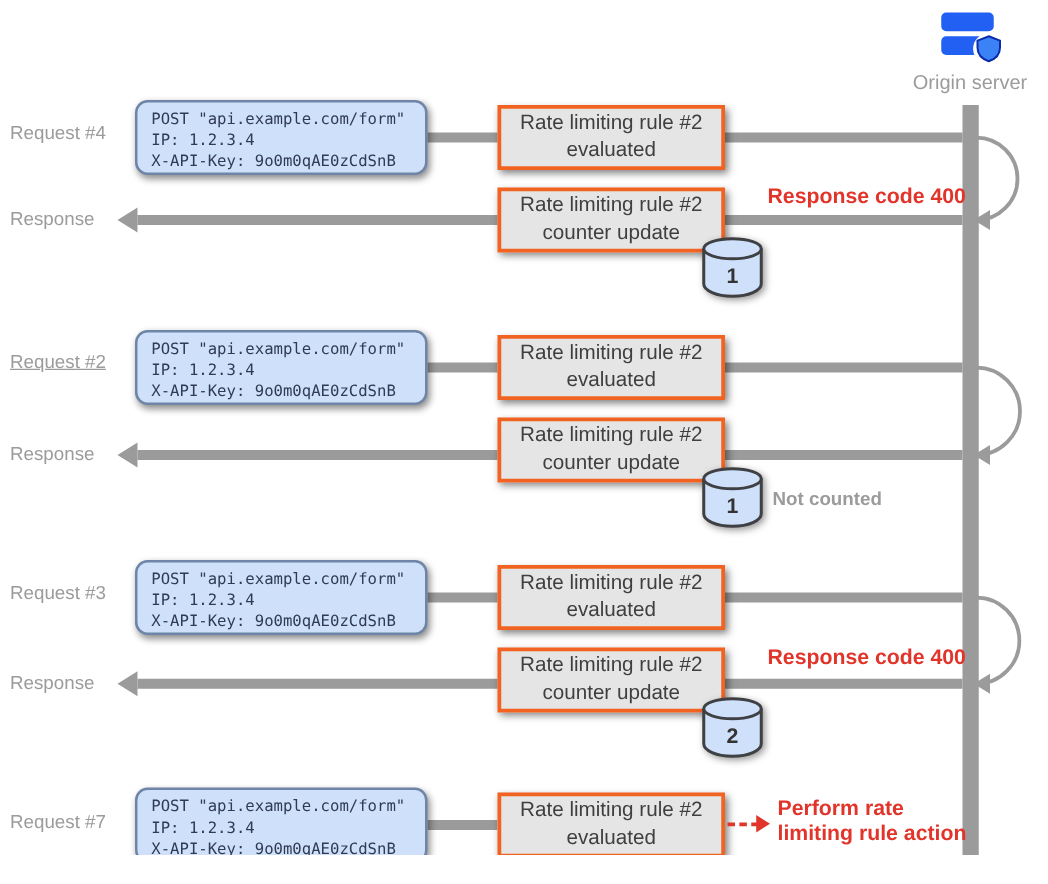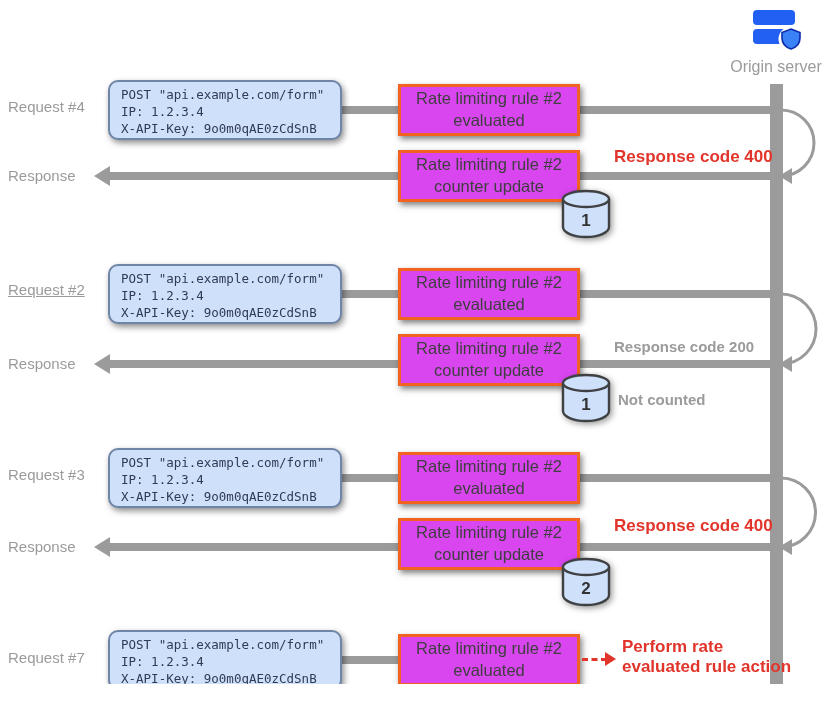--- a/index.html
+++ b/index.html
@@ -17,21 +17,21 @@
 
   
   .payload{position:absolute;left:108px;width:234px;height:60px;box-sizing:border-box;
            background:#cfe0fa;border:2.5px solid #6f85a8;border-radius:10px;
            padding:4px 11px;z-index:2;box-shadow:2px 3px 6px rgba(0,0,0,0.45);
            font-family:"DejaVu Sans Mono",monospace;font-size:12.5px;line-height:17px;
            color:#2f3b52;white-space:pre;}
 
   
   .rulebox{position:absolute;left:398px;width:182px;height:52px;box-sizing:border-box;
-           background:#d946ef;border:3px solid #f26322;z-index:2;
+           background:#e5e5e5;border:3px solid #f26322;z-index:2;
            box-shadow:2px 3px 6px rgba(0,0,0,0.5);display:flex;flex-direction:column;
            align-items:center;justify-content:center;font-size:16.5px;line-height:1.32;
            color:#3f3f3f;text-align:center;}
 
   
   .anno-red{position:absolute;color:#e1352b;font-size:17px;font-weight:bold;white-space:nowrap;z-index:3;}
   .anno-gray{position:absolute;color:#9b9b9b;font-size:15px;font-weight:bold;white-space:nowrap;z-index:3;}
 
   
   .cyl{position:absolute;z-index:4;filter:drop-shadow(2px 2px 3px rgba(0,0,0,0.4));}
@@ -108,21 +108,20 @@
     <span>evaluated</span>
   </div>
 
   <div class="lane-label" style="top:355px;">Response</div>
   <div class="hline" style="left:110px;top:360px;width:660px;"></div>
   <div class="arrow-left" style="left:94px;top:354px;"></div>
   <div class="rulebox" style="top:334px;">
     <span>Rate limiting rule #2</span>
     <span>counter update</span>
   </div>
-  <div class="anno-gray" style="left:614px;top:338px;">Response code 200</div>
   <div class="anno-gray" style="left:618px;top:391px;text-align:center;">Not counted</div>
   <div class="cyl" style="left:560px;top:373px;">
     <svg width="52" height="50" viewBox="0 0 52 50">
       <path d="M3,10 v28 c0,5.5 10.3,10 23,10 s23,-4.5 23,-10 V10" fill="#cfe0fa" stroke="#3f4043" stroke-width="2.4"></path>
       <ellipse cx="26" cy="10" rx="23" ry="8" fill="#cfe0fa" stroke="#3f4043" stroke-width="2.4"></ellipse>
       <text x="26" y="37" text-anchor="middle" font-size="17" font-weight="bold" fill="#333">1</text>
     </svg>
   </div>
   <svg class="arc" style="left:780px;top:286px;" width="44" height="88">
     <path d="M1,8 A35,35 0 0 1 1,78" stroke="#9b9b9b" stroke-width="3" fill="none"></path>
@@ -165,16 +164,16 @@
 <span>IP: 1.2.3.4</span>
 <span>X-API-Key: 9o0m0qAE0zCdSnB</span></div>
   <div class="rulebox" style="top:634px;">
     <span>Rate limiting rule #2</span>
     <span>evaluated</span>
   </div>
   <div class="dash-line" style="top:658px;"></div>
   <div class="dash-head" style="top:652px;"></div>
   <div class="anno-red" style="left:622px;top:637px;line-height:20px;">
     <span>Perform rate</span><br>
-    <span>evaluated rule action</span>
+    <span>limiting rule action</span>
   </div>
 
 </div>
 
 </body></html>

